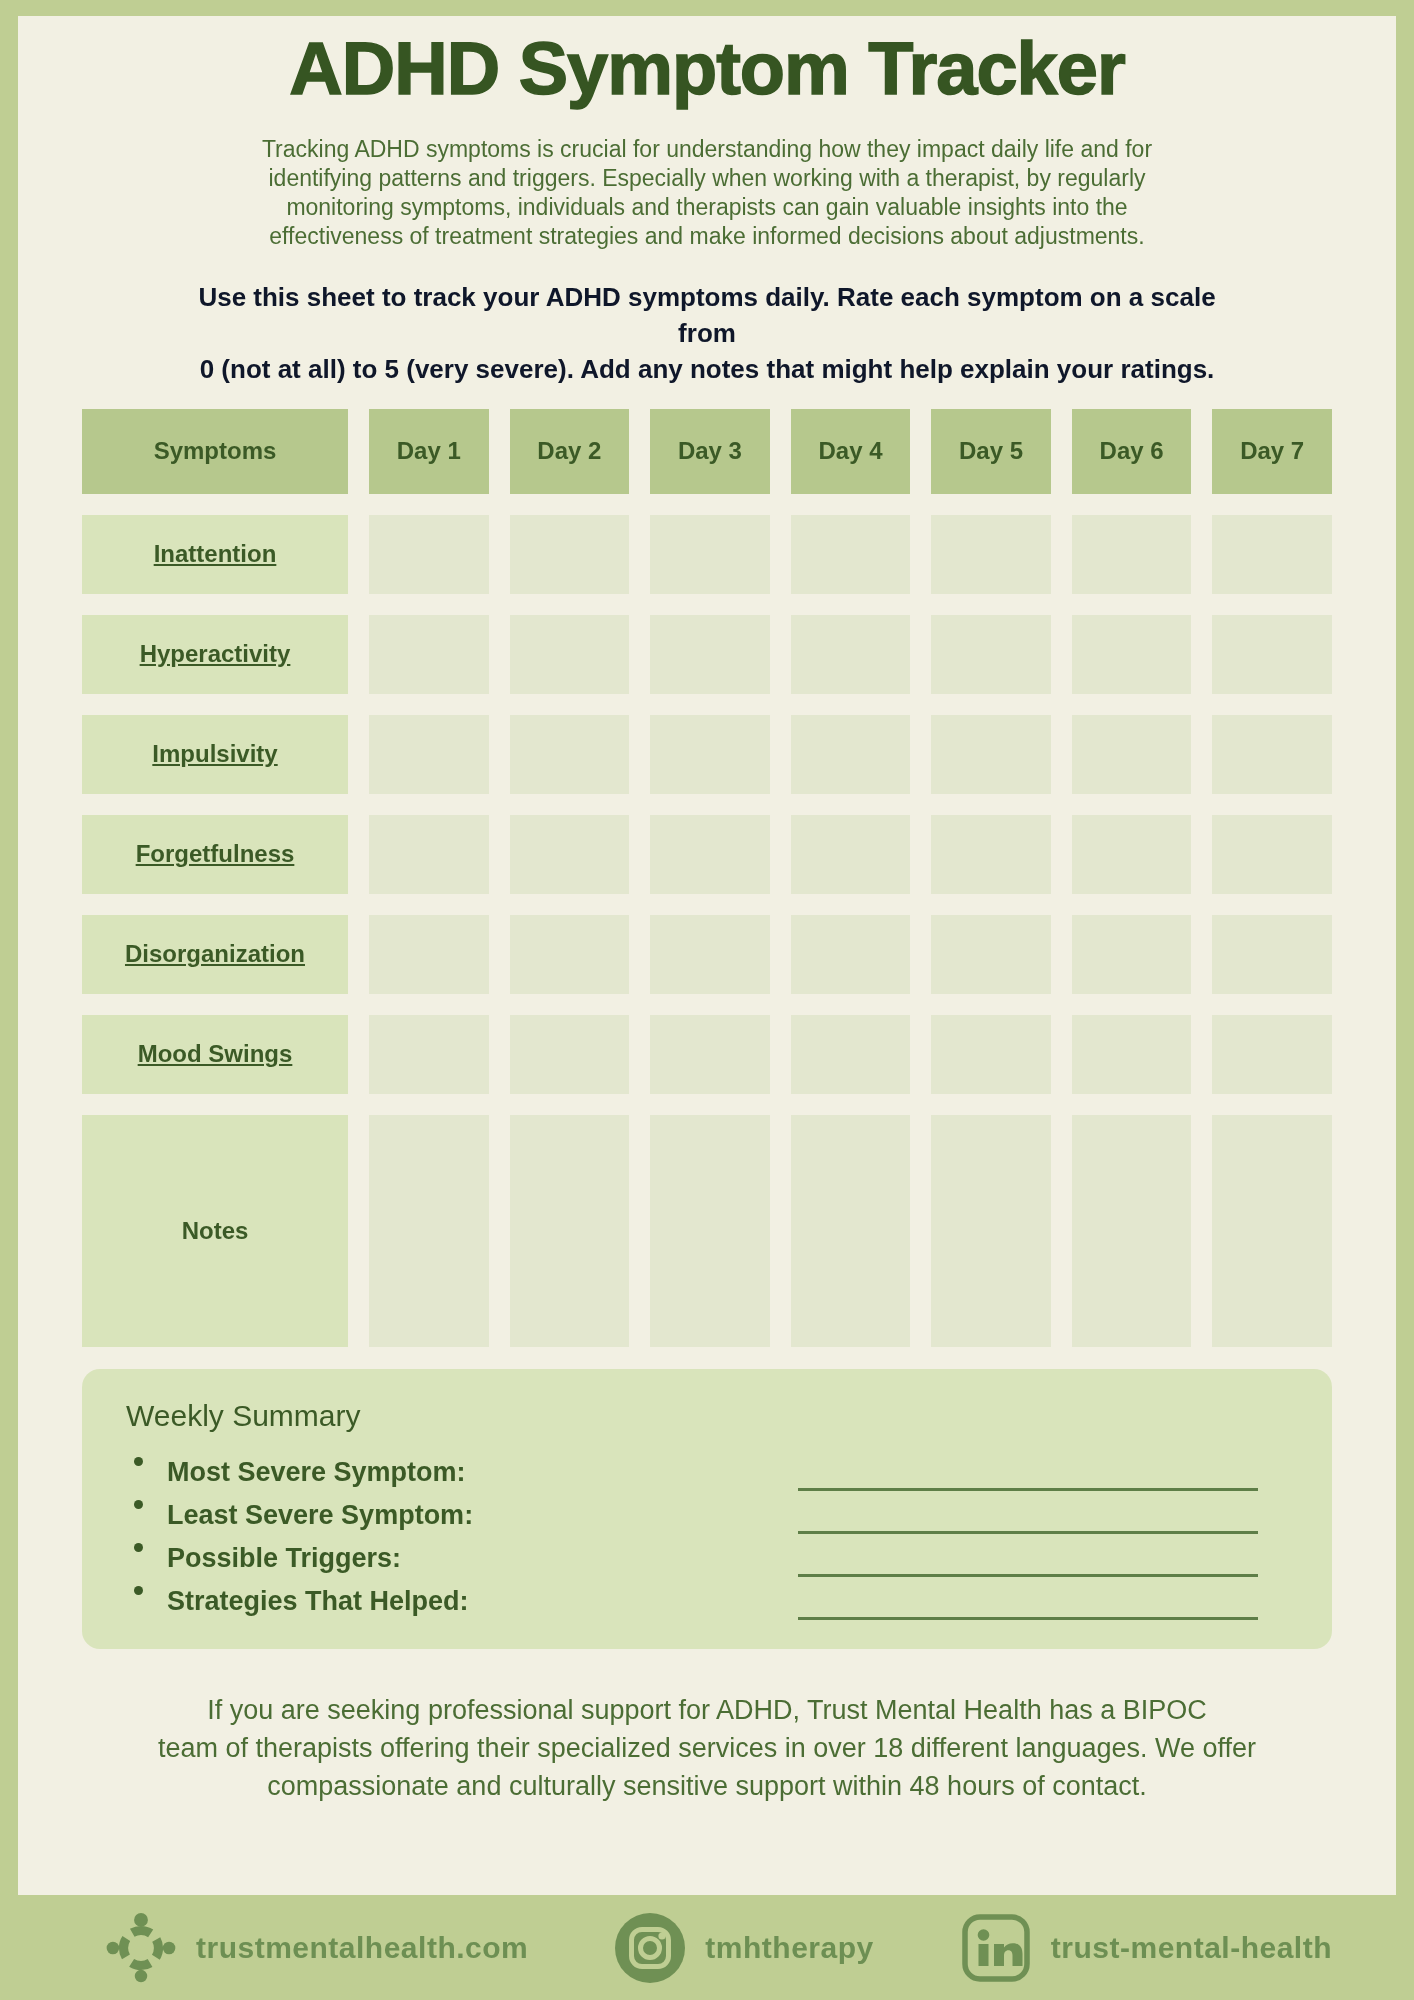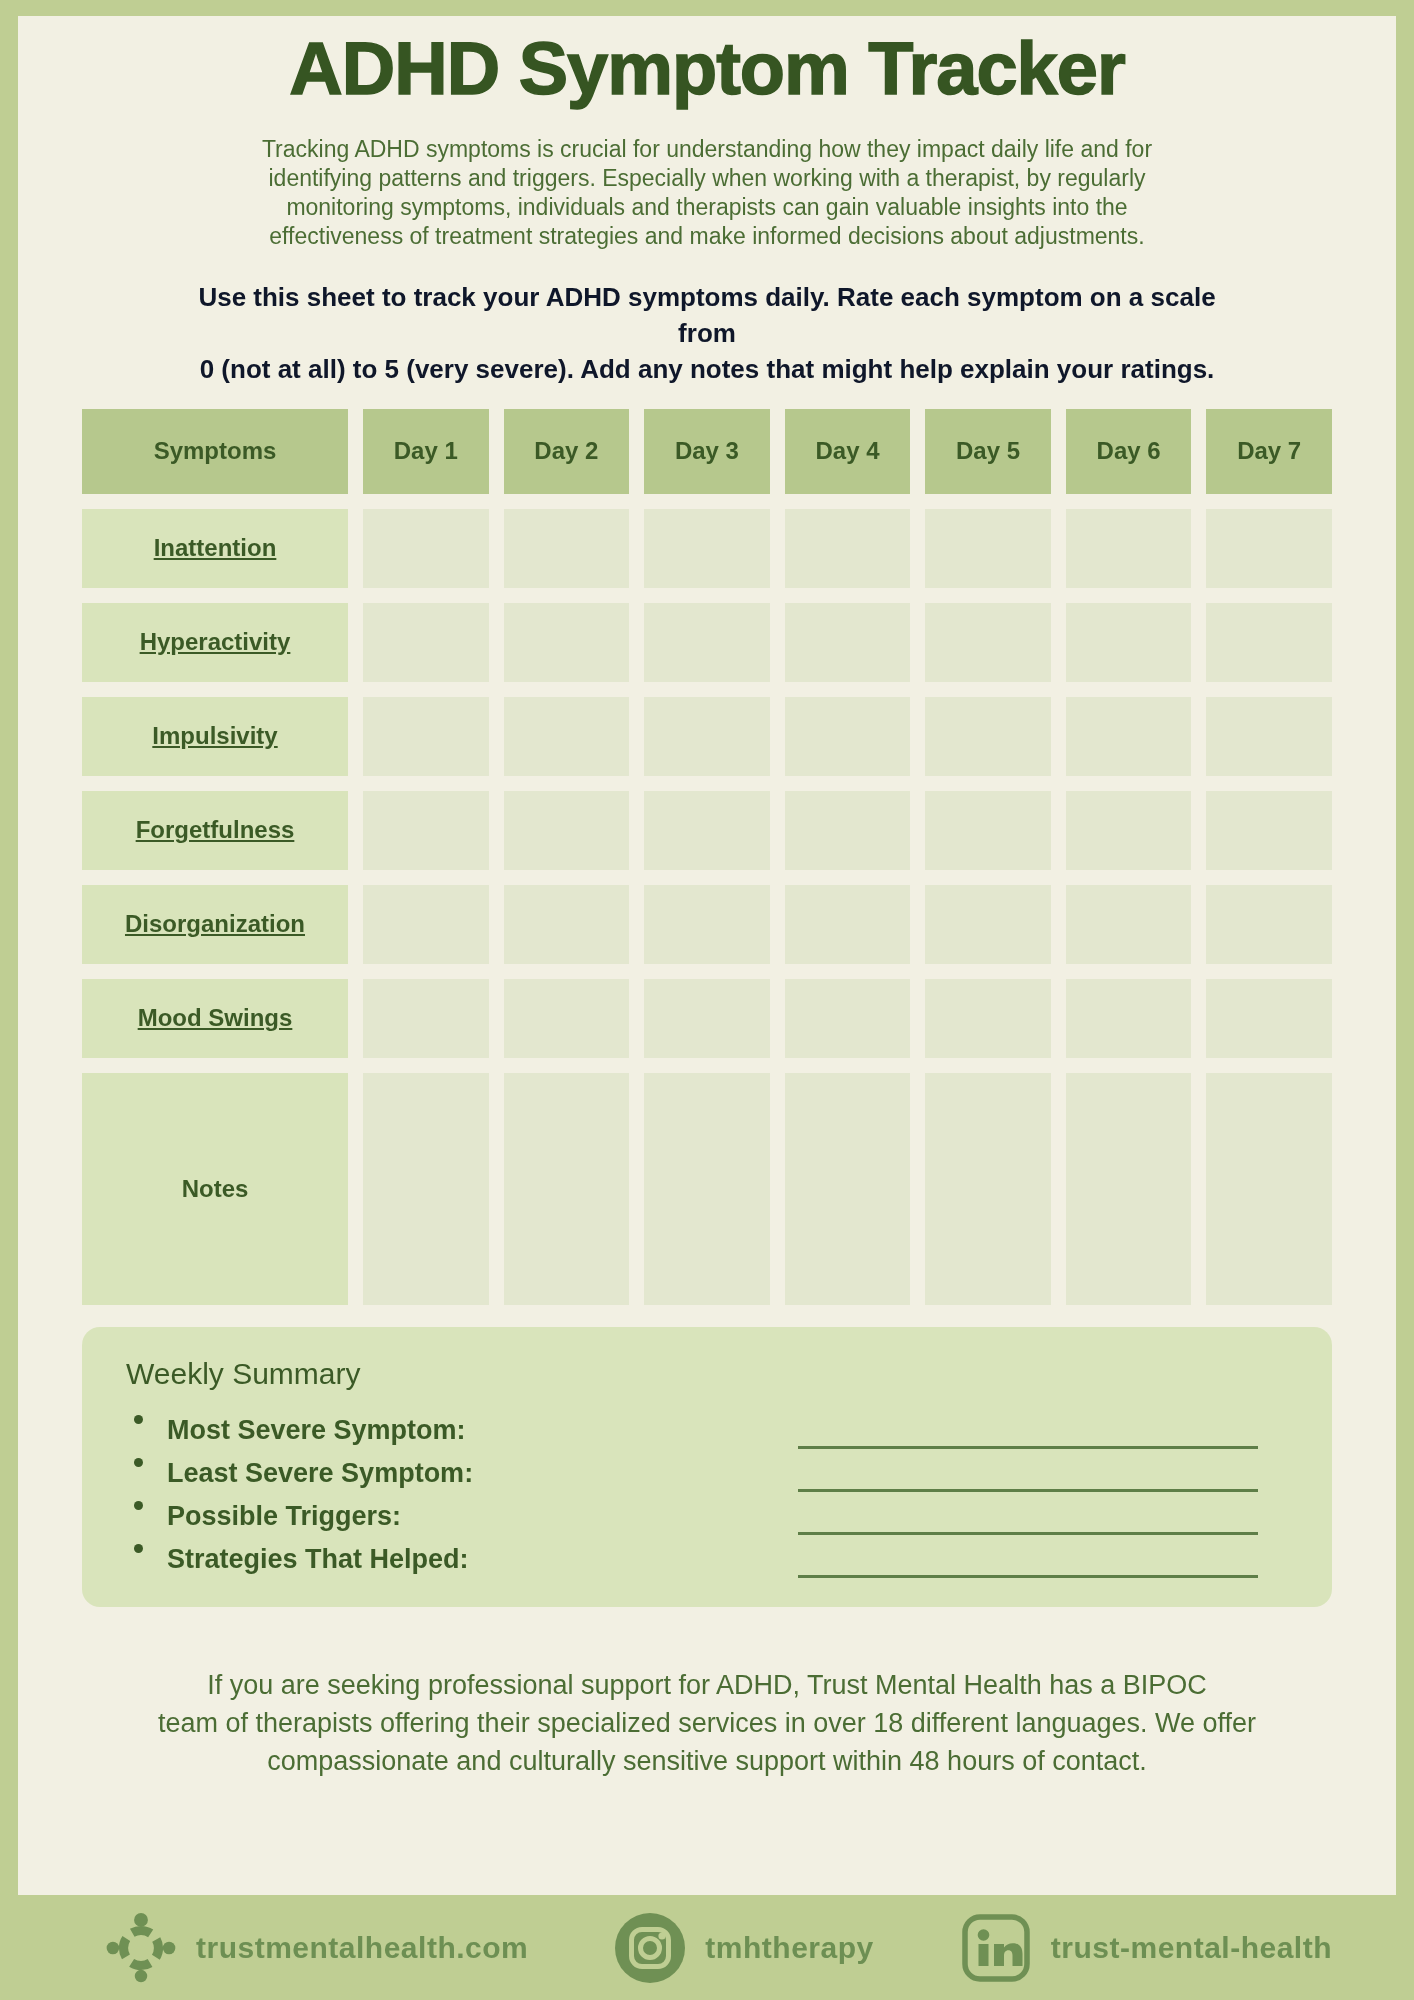--- a/index.html
+++ b/index.html
@@ -40,21 +40,21 @@
     font-size: 26px;
     font-weight: bold;
     line-height: 36px;
     color: #0f172a;
   }
   .tracker-table {
     margin: 22px auto 0;
     width: 1250px;
     display: grid;
     grid-template-columns: 266px repeat(7, 1fr);
-    gap: 15px;
+    gap: 21px;
   }
   .cell {
     display: flex;
     align-items: center;
     justify-content: center;
     font-weight: bold;
     font-size: 24px;
     color: #3b5a26;
   }
   .cell.head  { background: #b6c88d; height: 85px; }
@@ -95,21 +95,21 @@
     color: #3b5a26;
   }
   .fill-line {
     position: absolute;
     left: 672px;
     width: 460px;
     bottom: 9px;
     border-bottom: 3px solid #5e7e47;
   }
   .outro {
-    margin: 59px auto 0;
+    margin: 42px auto 0;
     width: 1240px;
     text-align: center;
     font-size: 27px;
     line-height: 38px;
     color: #4b6d34;
   }
   .footer {
     position: absolute;
     left: 0; right: 0; bottom: 0;
     height: 105px;

